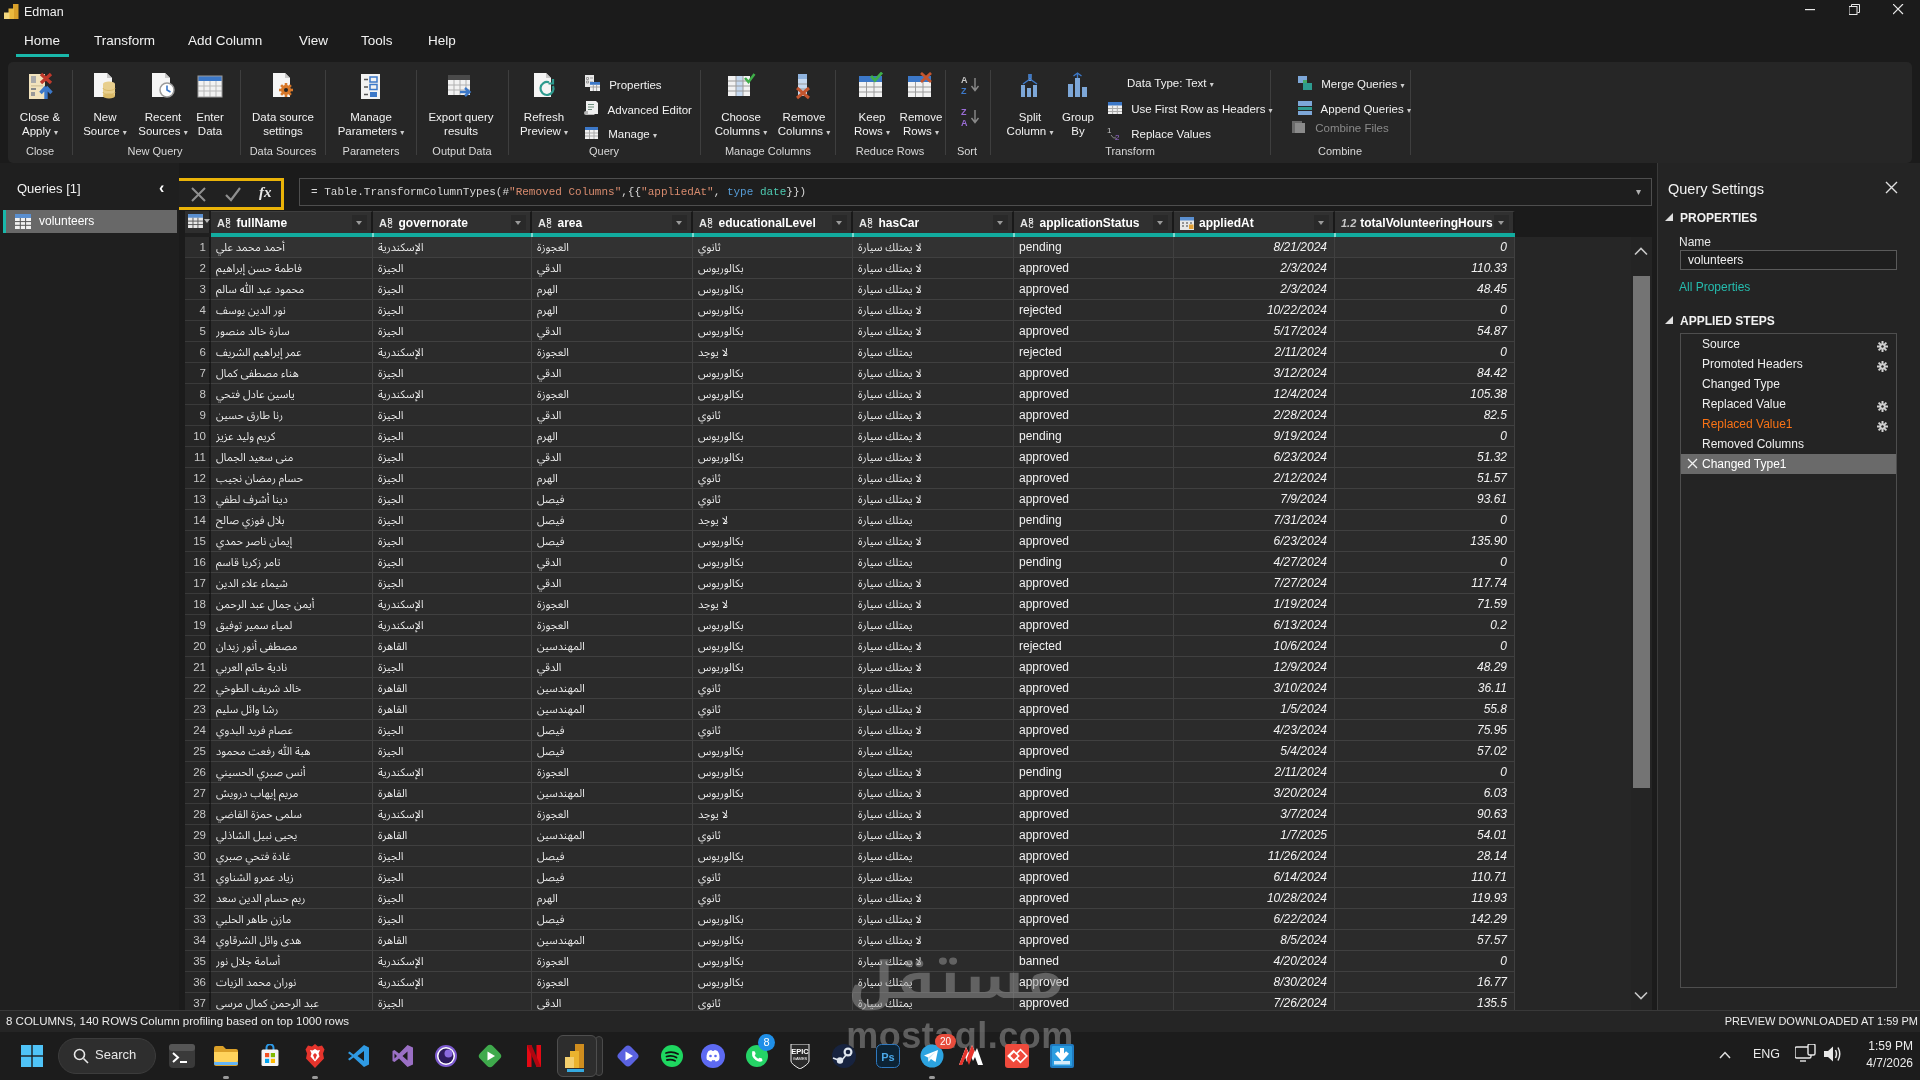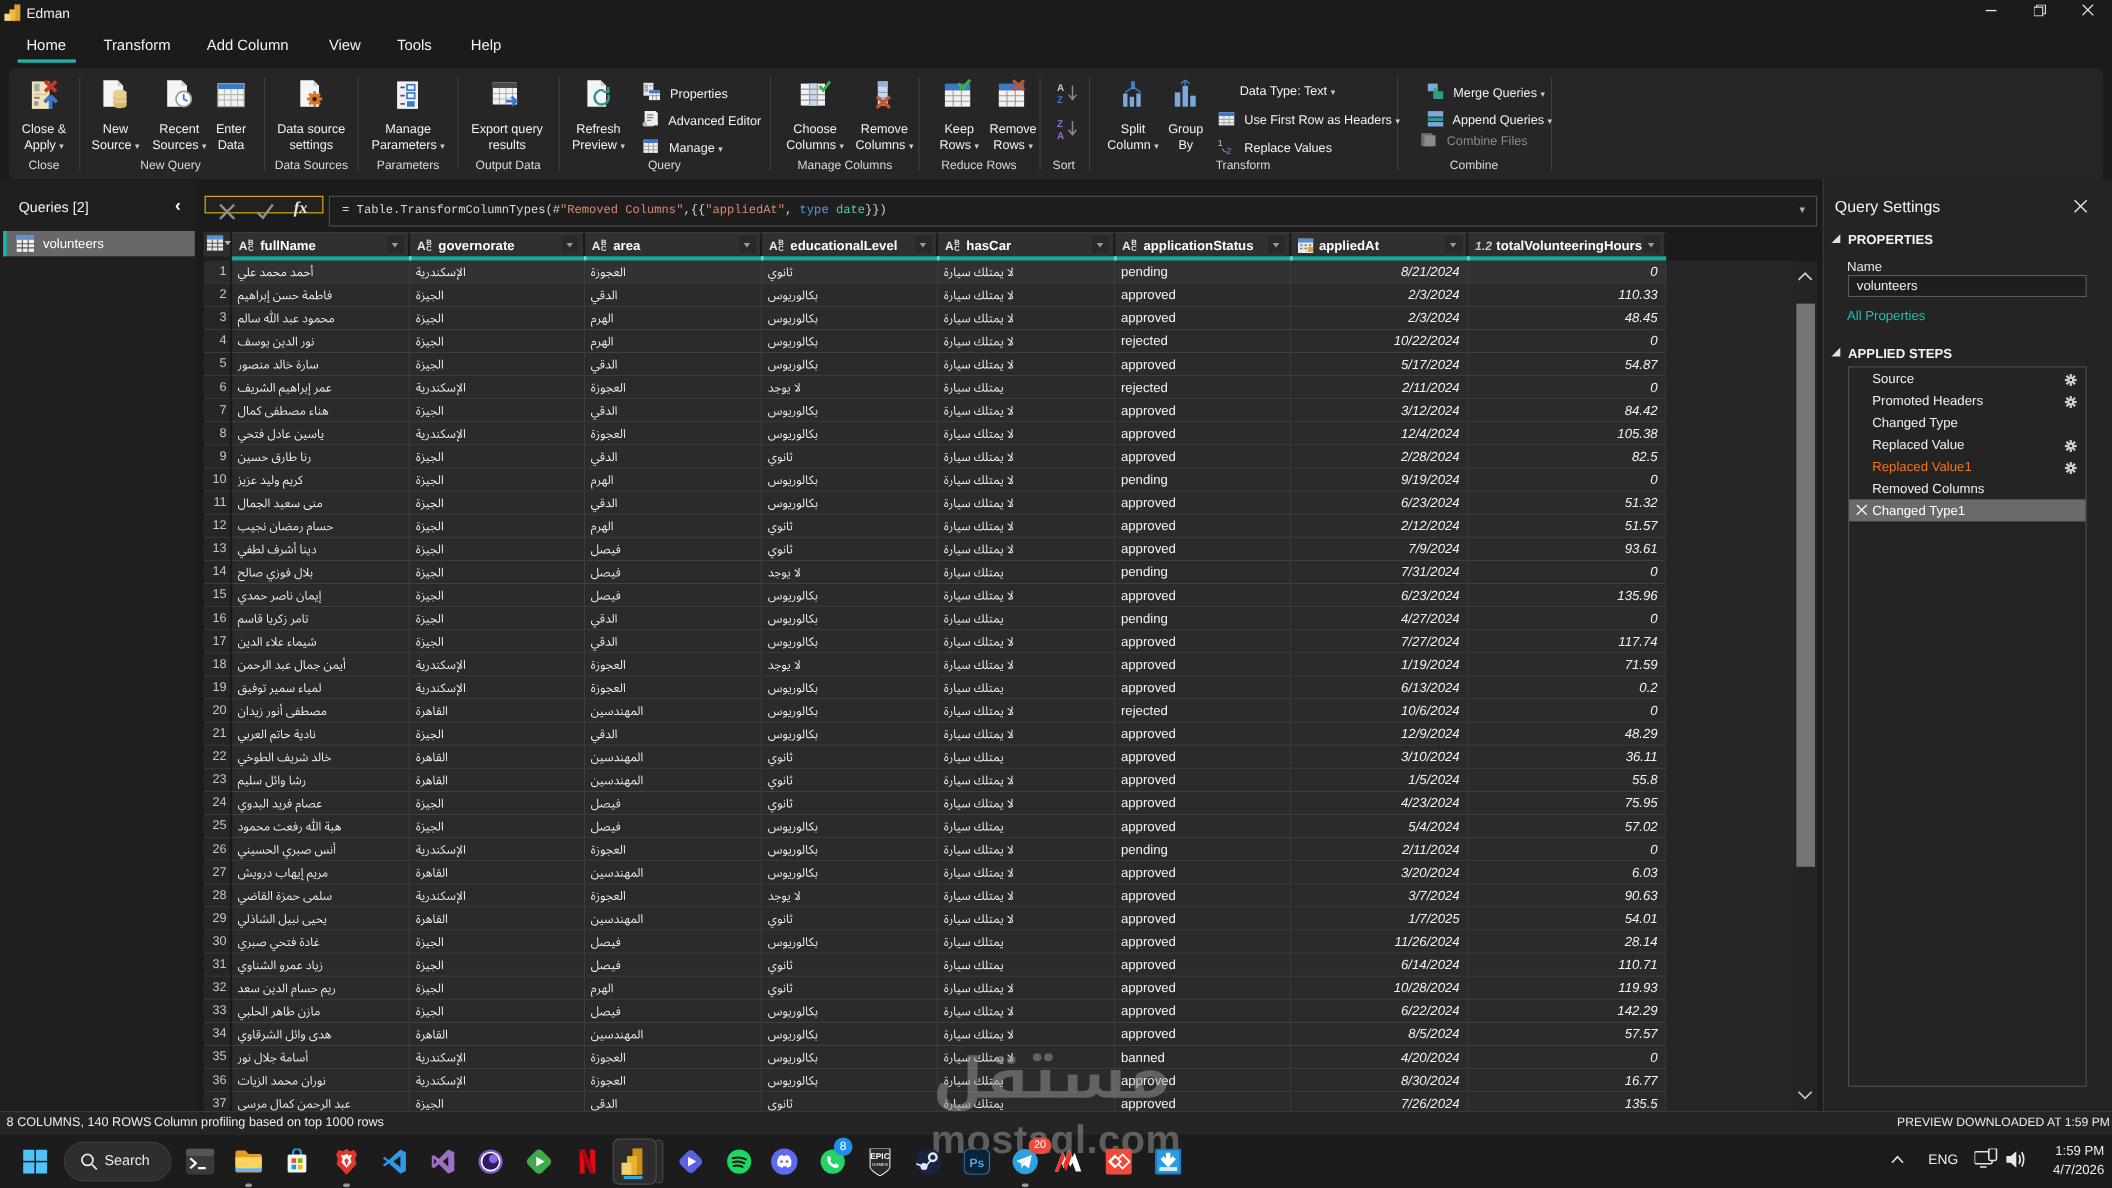--- a/index.html
+++ b/index.html
@@ -18,21 +18,21 @@
 
 #ribbon{position:absolute;left:8px;top:62px;width:1904px;height:101px;background:#262626;border-radius:5px}
 .rsep{position:absolute;top:8px;width:1px;height:85px;background:#3e3e3e}
 .rlab{position:absolute;top:83px;font-size:11px;color:#d8d8d8;text-align:center;white-space:nowrap}
 .rbtn{position:absolute;top:10px;text-align:center;font-size:11.5px;color:#f2f2f2;line-height:14.5px;white-space:nowrap}
 .rbtn .ric{display:block;margin:0 auto 4px}
 .dd{color:#cdcdcd;font-size:8px}
 .rsm{position:absolute;font-size:11.5px;color:#f2f2f2;white-space:nowrap;line-height:16px}
 .rsm svg{vertical-align:-3px;margin-right:5px}
 
-#fbtns{position:absolute;left:186px;top:178px;width:108px;height:16px;background:#212121;border:1px solid #eab308}
+#fbtns{position:absolute;left:176px;top:178px;width:108px;height:32px;background:#212121;border:3px solid #eab308}
 #finput{position:absolute;left:299px;top:178px;width:1353px;height:28px;background:#1e1e1e;border:1px solid #4e4e4e;
  font-family:"Liberation Mono",monospace;font-size:11px;line-height:26px;color:#d8d8d8;padding-left:11px;white-space:pre}
 .str{color:#d88b6e}.kw{color:#569cd6}.ty{color:#4ec9b0}
 
 #qpanel{position:absolute;left:0;top:163px;width:179px;height:847px;background:#1f1f1f}
 #qhdr{position:absolute;left:17px;top:181px;font-size:13px;color:#f2f2f2}
 #qcol{position:absolute;left:159px;top:179px;font-size:16px;color:#fff;font-weight:bold}
 #qitem{position:absolute;left:3px;top:210px;width:174px;height:23px;background:#686868}
 #qitem .bar{position:absolute;left:0;top:0;width:3px;height:23px;background:#19b8aa}
 #qitem .txt{position:absolute;left:36px;top:4px;font-size:12px;color:#fff}
@@ -380,21 +380,21 @@
  <svg style="position:absolute;left:12px;top:6px" width="15" height="15" viewBox="0 0 15 15">
       <path d="M1 1 L14 14 M14 1 L1 14" stroke="#8f8f8f" stroke-width="2"></path>
     </svg>
  <svg style="position:absolute;left:46px;top:6px" width="16" height="15" viewBox="0 0 16 15">
       <path d="M1 8 l5 5 L15 1" stroke="#8f8f8f" stroke-width="2.2" fill="none"></path>
     </svg>
  <span style="position:absolute;left:80px;top:3px;font-size:15px;font-style:italic;font-family:'Liberation Serif',serif;color:#e8e8e8"><b><i>fx</i></b></span>
 </div>
 <div id="finput">= Table.TransformColumnTypes(#<span class="str">"Removed Columns"</span>,{{<span class="str">"appliedAt"</span>, <span class="kw">type</span> <span class="ty">date</span>}})<span style="position:absolute;right:10px;top:0;color:#b0b0b0;font-size:10px;font-family:'Liberation Sans'">▾</span></div>
 <div id="qpanel"></div>
-<div id="qhdr">Queries [2]</div>
+<div id="qhdr">Queries [1]</div>
 <div id="qcol">‹</div>
 <div id="qitem">
     <div class="bar"></div>
  <svg style="position:absolute;left:12px;top:4px" width="16" height="15" viewBox="0 0 16 15">
       <rect x="0" y="0" width="16" height="15" fill="#f0f0f0"></rect>
       <rect x="0" y="0" width="16" height="4" fill="#5a8fd0"></rect>
       <path d="M0 7.6 h16 M0 11.3 h16 M5.3 4 v11 M10.6 4 v11" stroke="#555"></path>
     </svg>
  <span class="txt">volunteers</span>
 </div>
@@ -1484,21 +1484,21 @@
             <use href="#uniFE98_11" x="40.7"></use>
             <use href="#uni0645.medi_11" x="44.8"></use>
             <use href="#uniFEF3_11" x="51.2"></use>
             <use href="#uniFEFB_11" x="57.3"></use>
           </svg>
         </div>
         <div class="c c5">
           <span class="lt">approved</span>
         </div>
         <div class="c c6 num">6/23/2024</div>
-        <div class="c c7 num">135.96</div>
+        <div class="c c7 num">135.90</div>
       </div>
 <div class="tr">
         <div class="rn">16</div>
         <div class="c c0">
           <svg class="ar" width="64" height="19" viewBox="0 -13.0 64 19" fill="#f2f2f2">
             <use href="#uni0645.fina_11" x="0.0"></use>
             <use href="#uni0633.init_11" x="6.2"></use>
             <use href="#uni0627.fina_11" x="14.8"></use>
             <use href="#uniFED7_11" x="18.0"></use>
             <use href="#uni0627.fina_11" x="25.8"></use>

